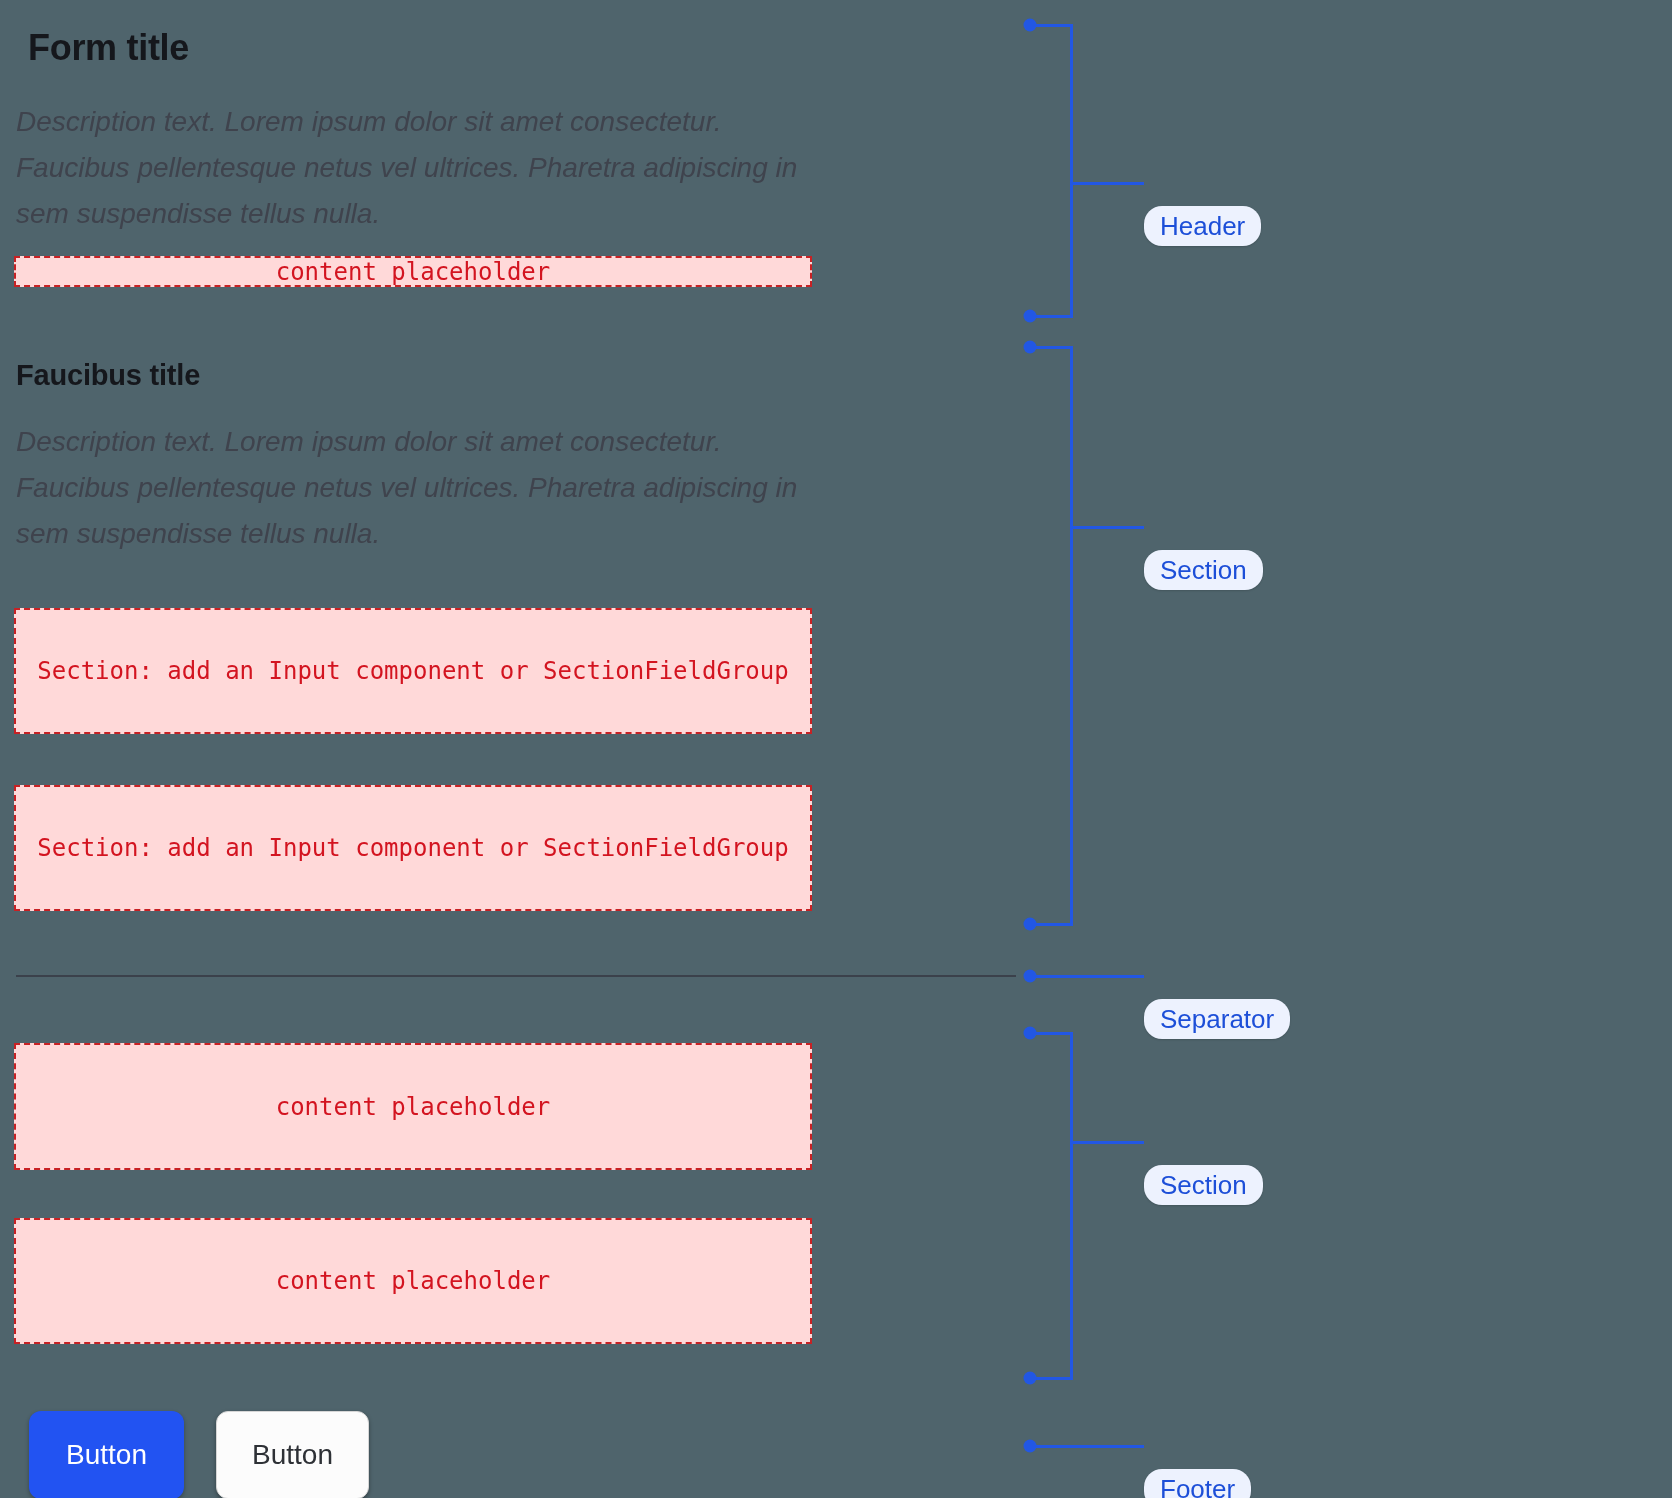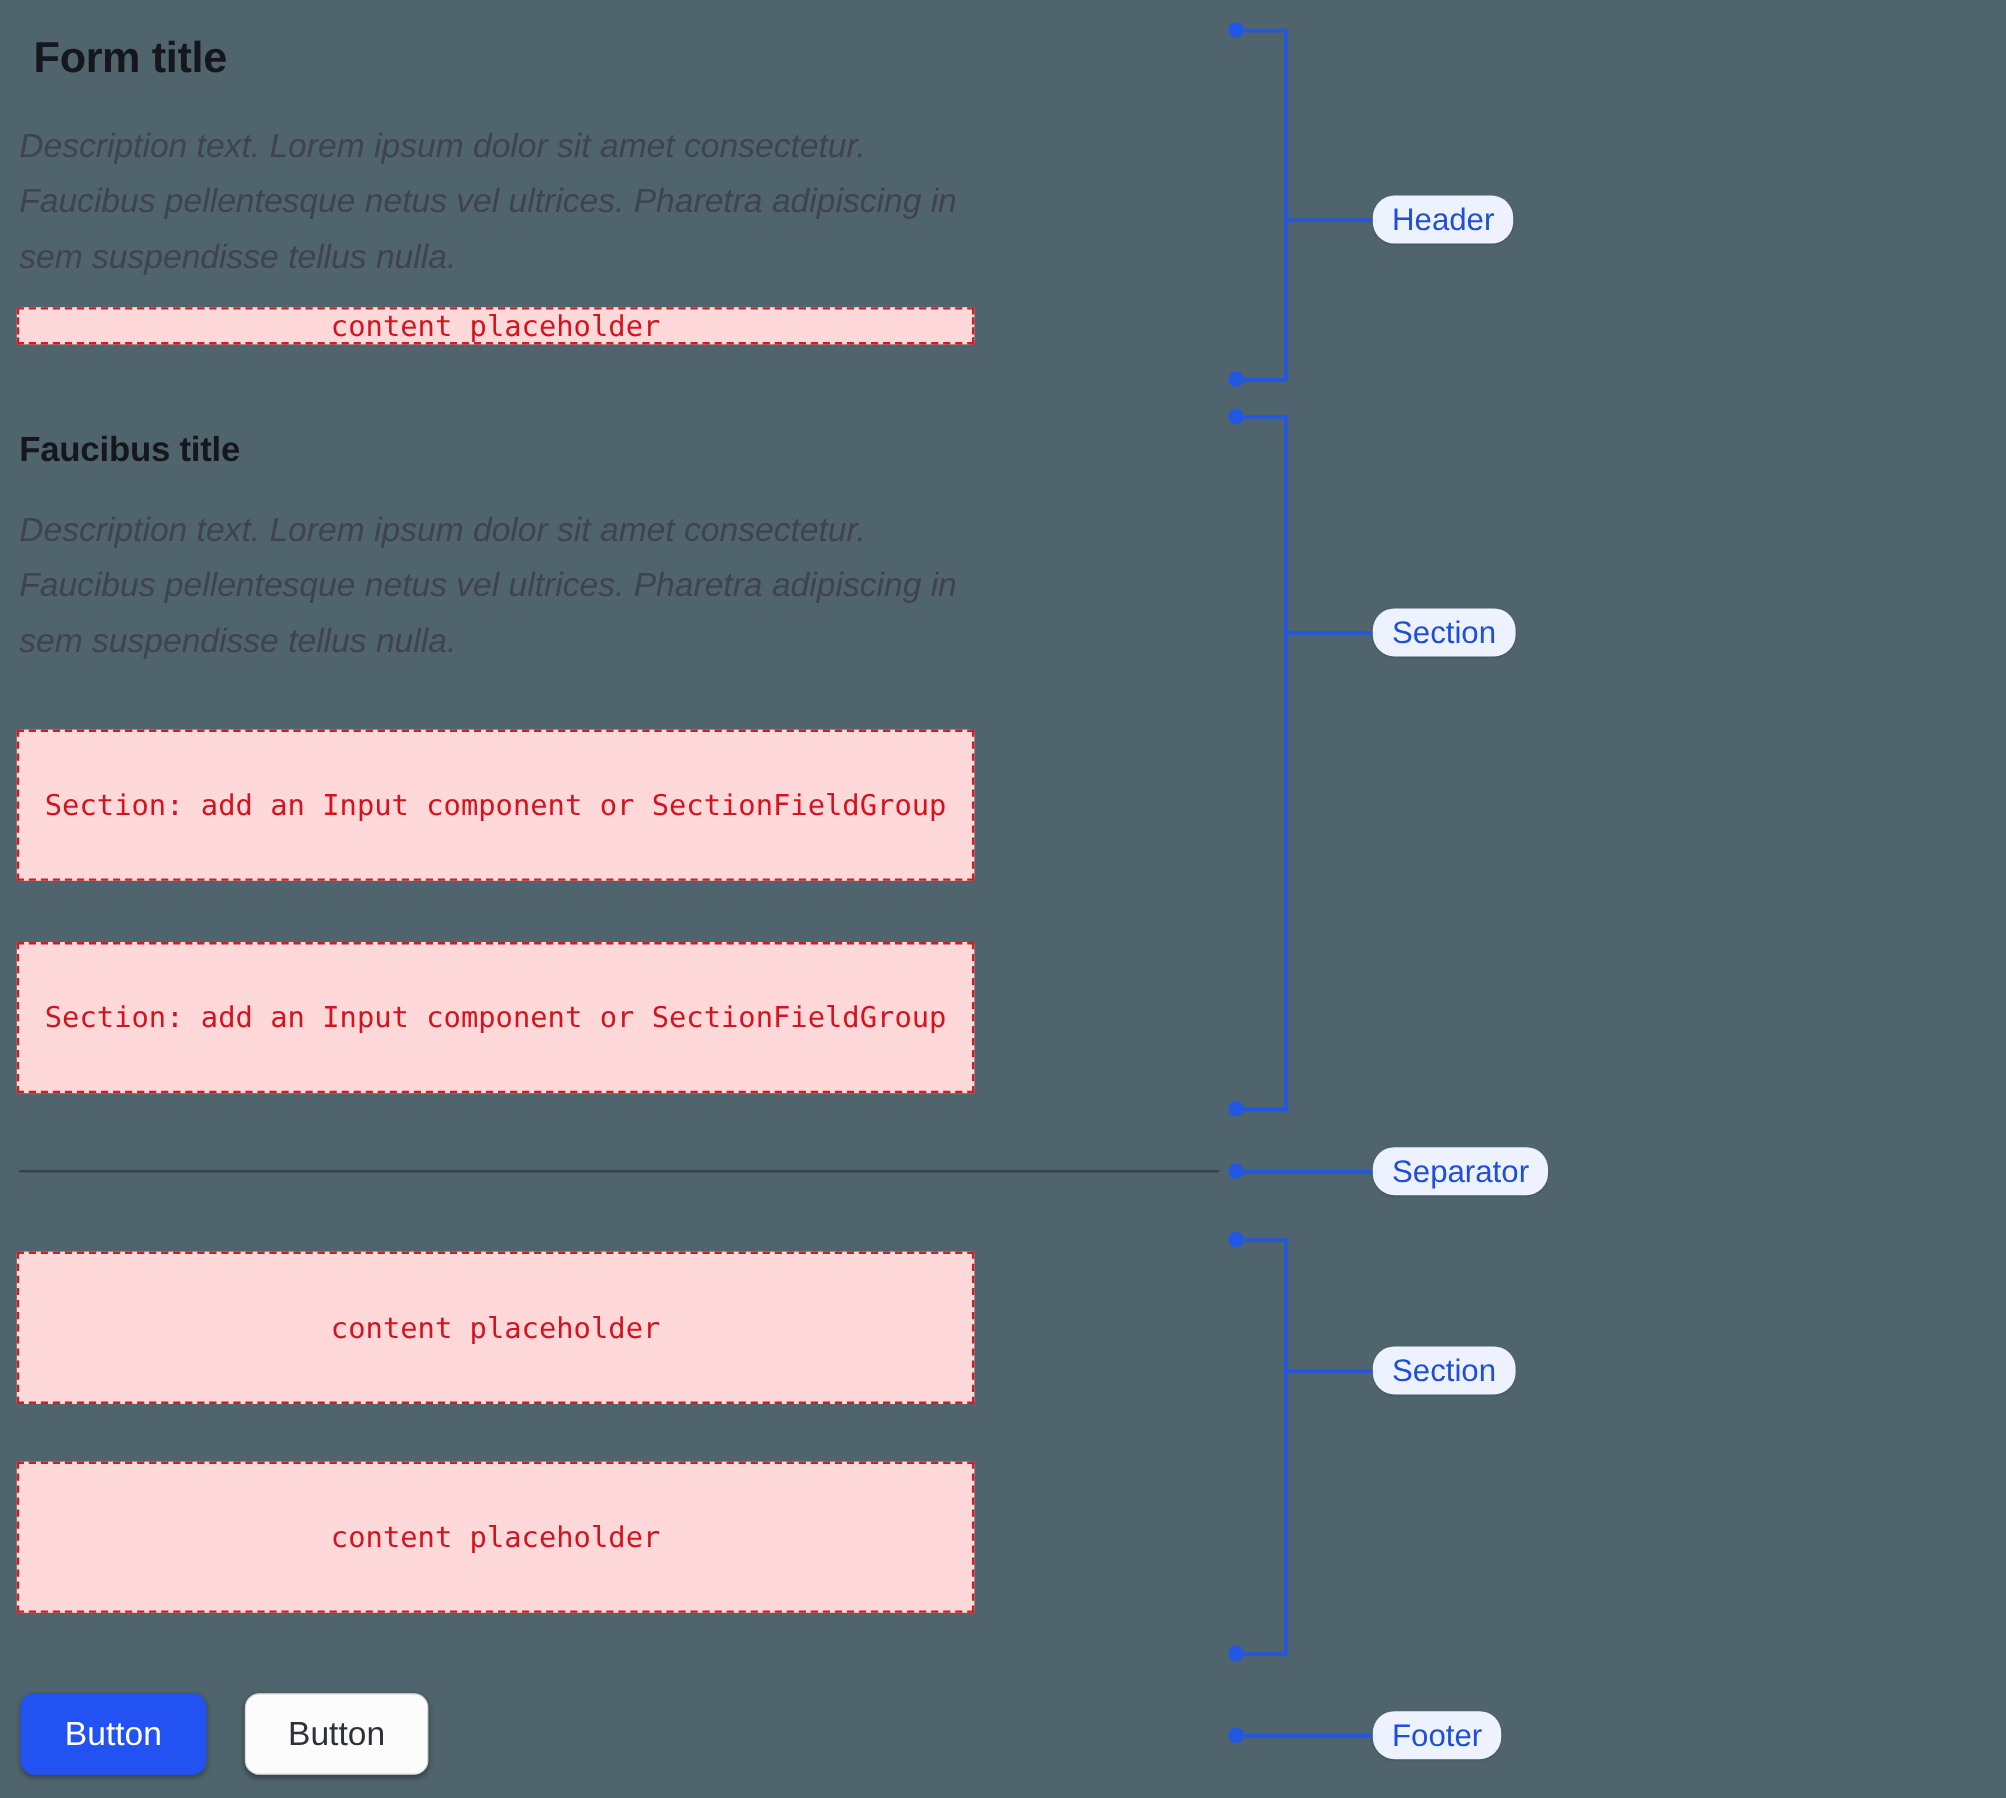--- a/index.html
+++ b/index.html
@@ -58,24 +58,25 @@
   .ph-box2{top:785px;height:126px;}
   .ph-box3{top:1043px;height:127px;}
   .ph-box4{top:1218px;height:126px;}
   
   .separator{
     position:absolute;left:16px;top:975px;width:1000px;height:2px;
     background:var(--sep);
   }
   
   .btn{
-    position:absolute;top:1411px;height:68px;
+    position:absolute;top:1411px;height:88px;
     display:flex;align-items:center;justify-content:center;
     font-size:28px;border-radius:12px;cursor:pointer;
     font-family:"Liberation Sans",sans-serif;
+    margin-left:12px;
   }
   .btn-primary{
     left:17px;width:155px;
     background:#2253f2;color:#ffffff;border:none;
     box-shadow:0 2px 4px rgba(0,0,0,0.30);
   }
   .btn-secondary{
     left:204px;width:153px;
     background:#fcfcfc;color:#2e3136;
     border:1px solid #d6d6d6;
@@ -89,20 +90,21 @@
   .hl{position:absolute;height:3px;background:var(--blue);}
   .vl{position:absolute;width:3px;background:var(--blue);}
   .pill{
     position:absolute;transform:translateY(-50%);
     height:40px;padding:0 16px;border-radius:18px;
     background:var(--pill-bg);color:var(--pill-text);
     font-size:26px;font-weight:500;
     display:flex;align-items:center;justify-content:center;
     box-shadow:0 1px 2px rgba(0,0,0,0.15);
     white-space:nowrap;
+    margin-top:43px;
   }
 </style>
 </head>
 <body>
 
 <div class="stage">
 
   <h1 class="form-title">Form title</h1>
 
   <div class="desc desc-1">

